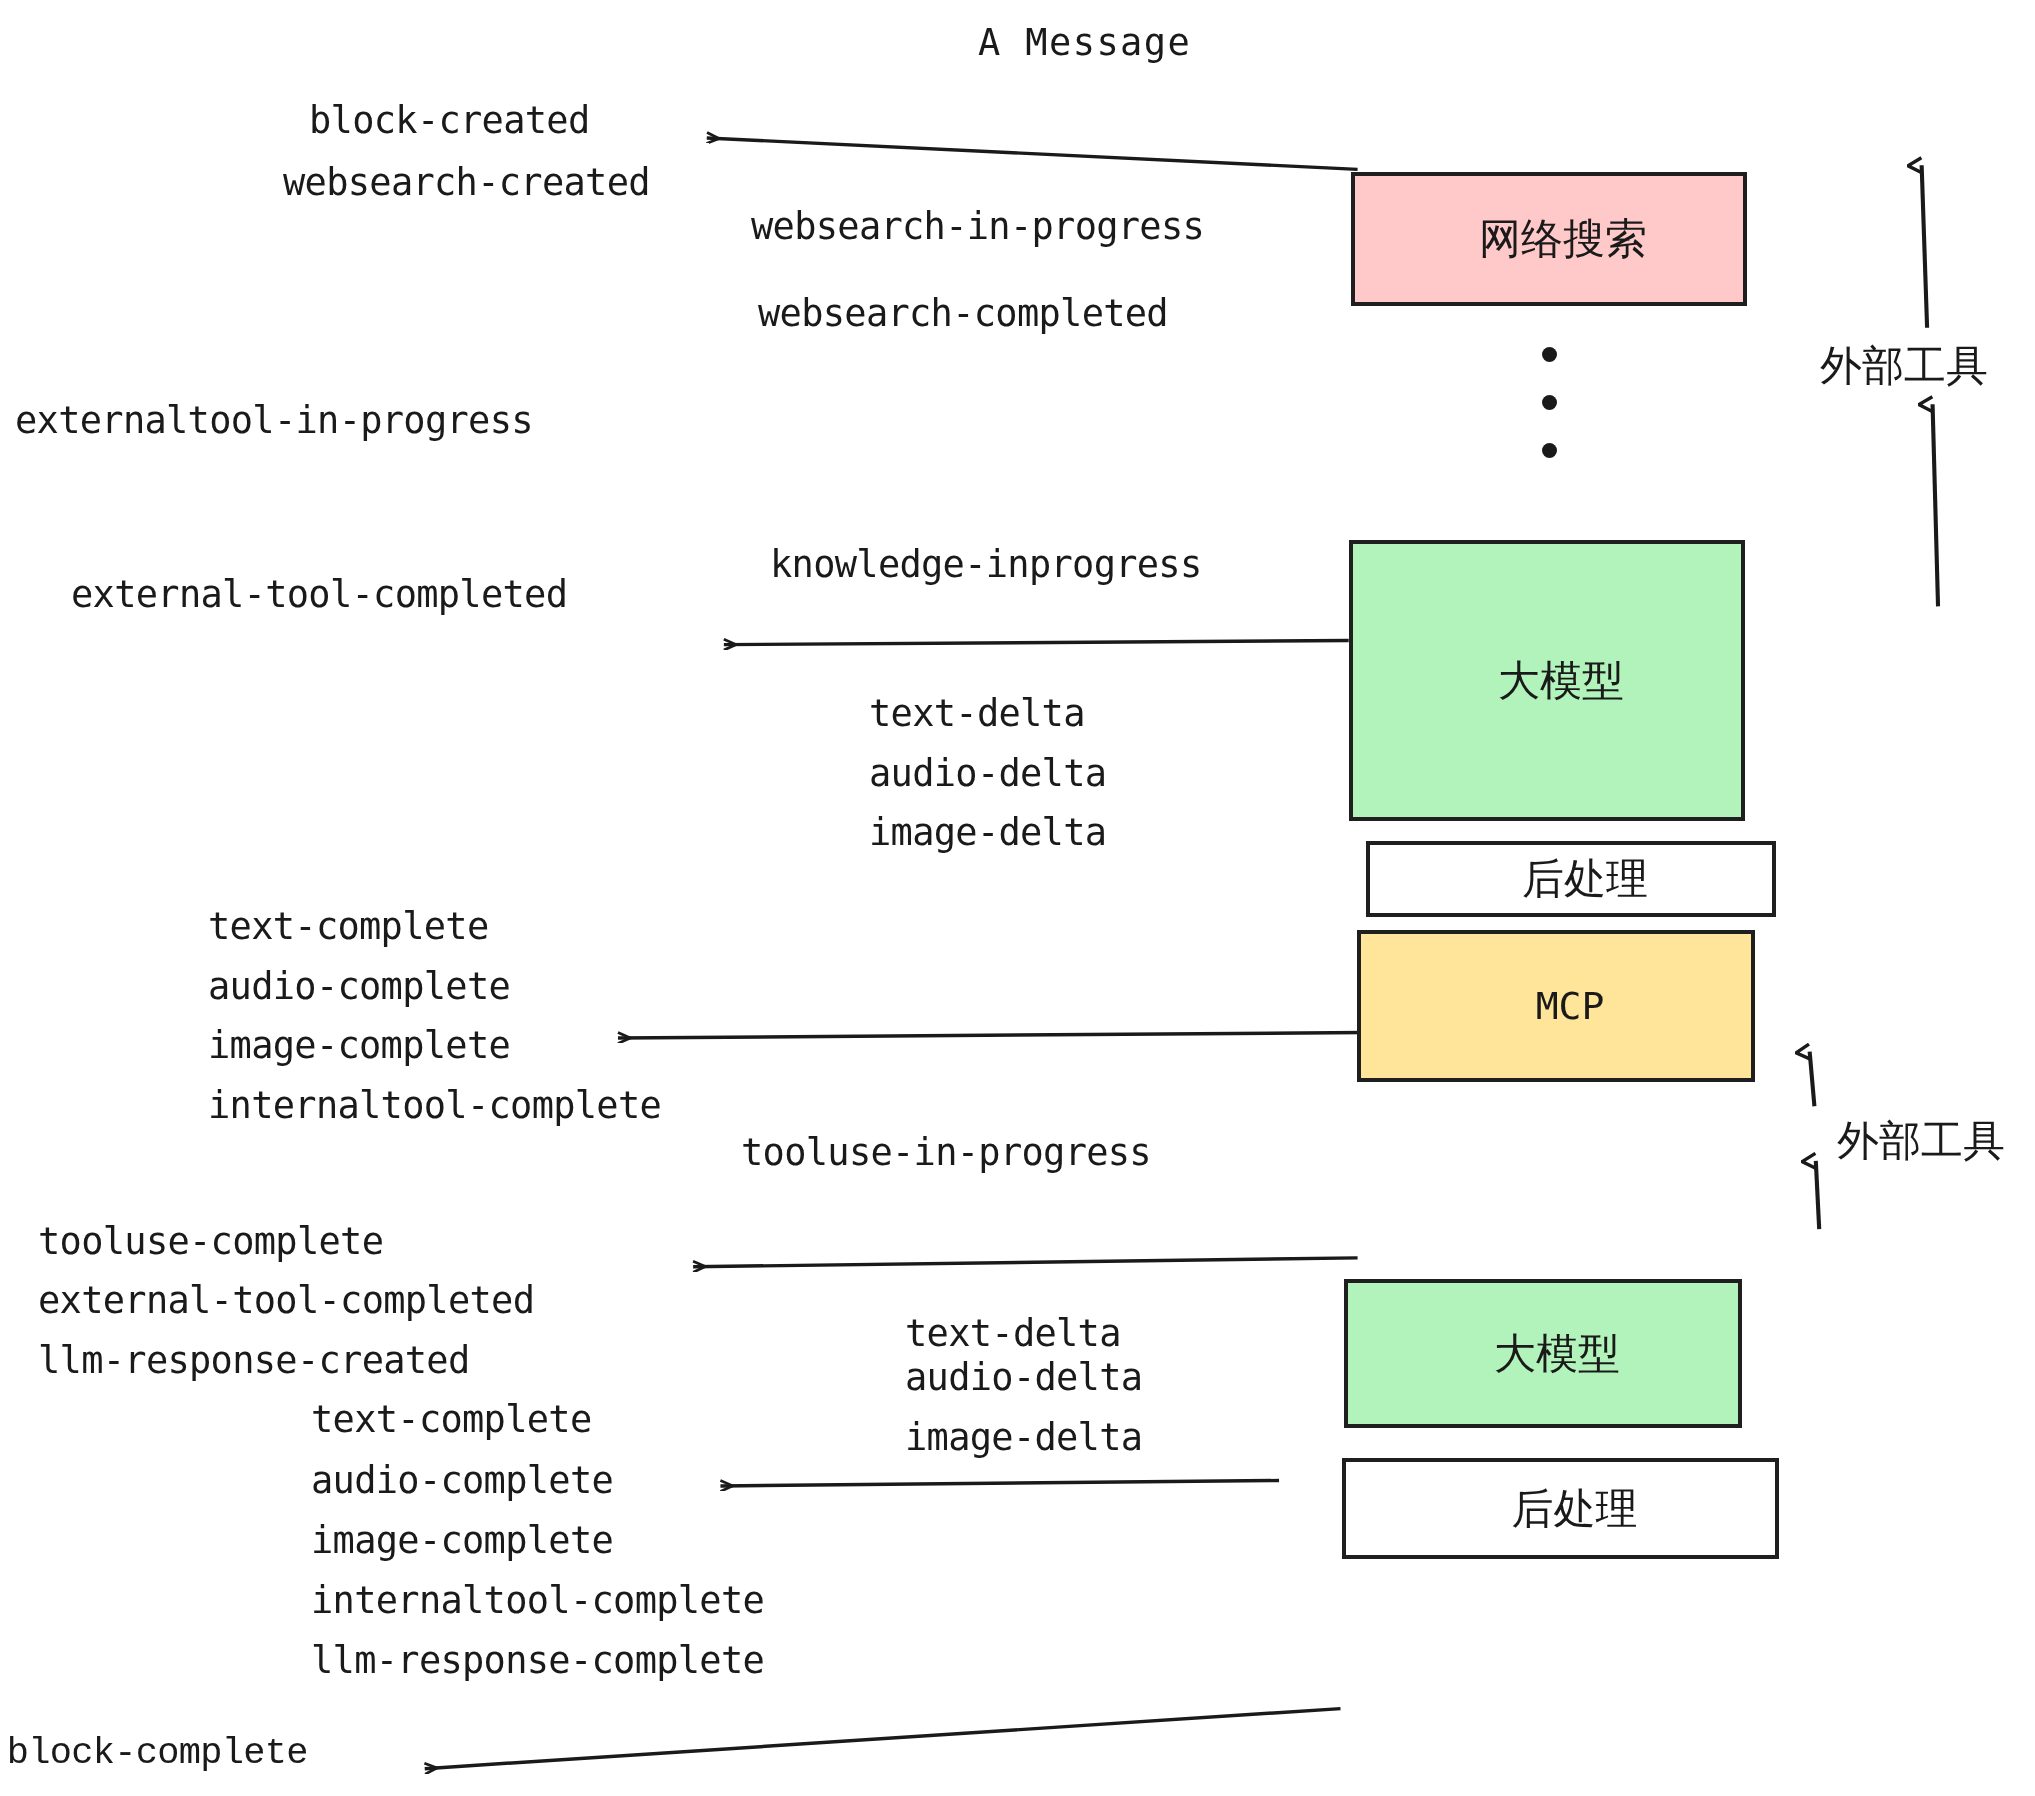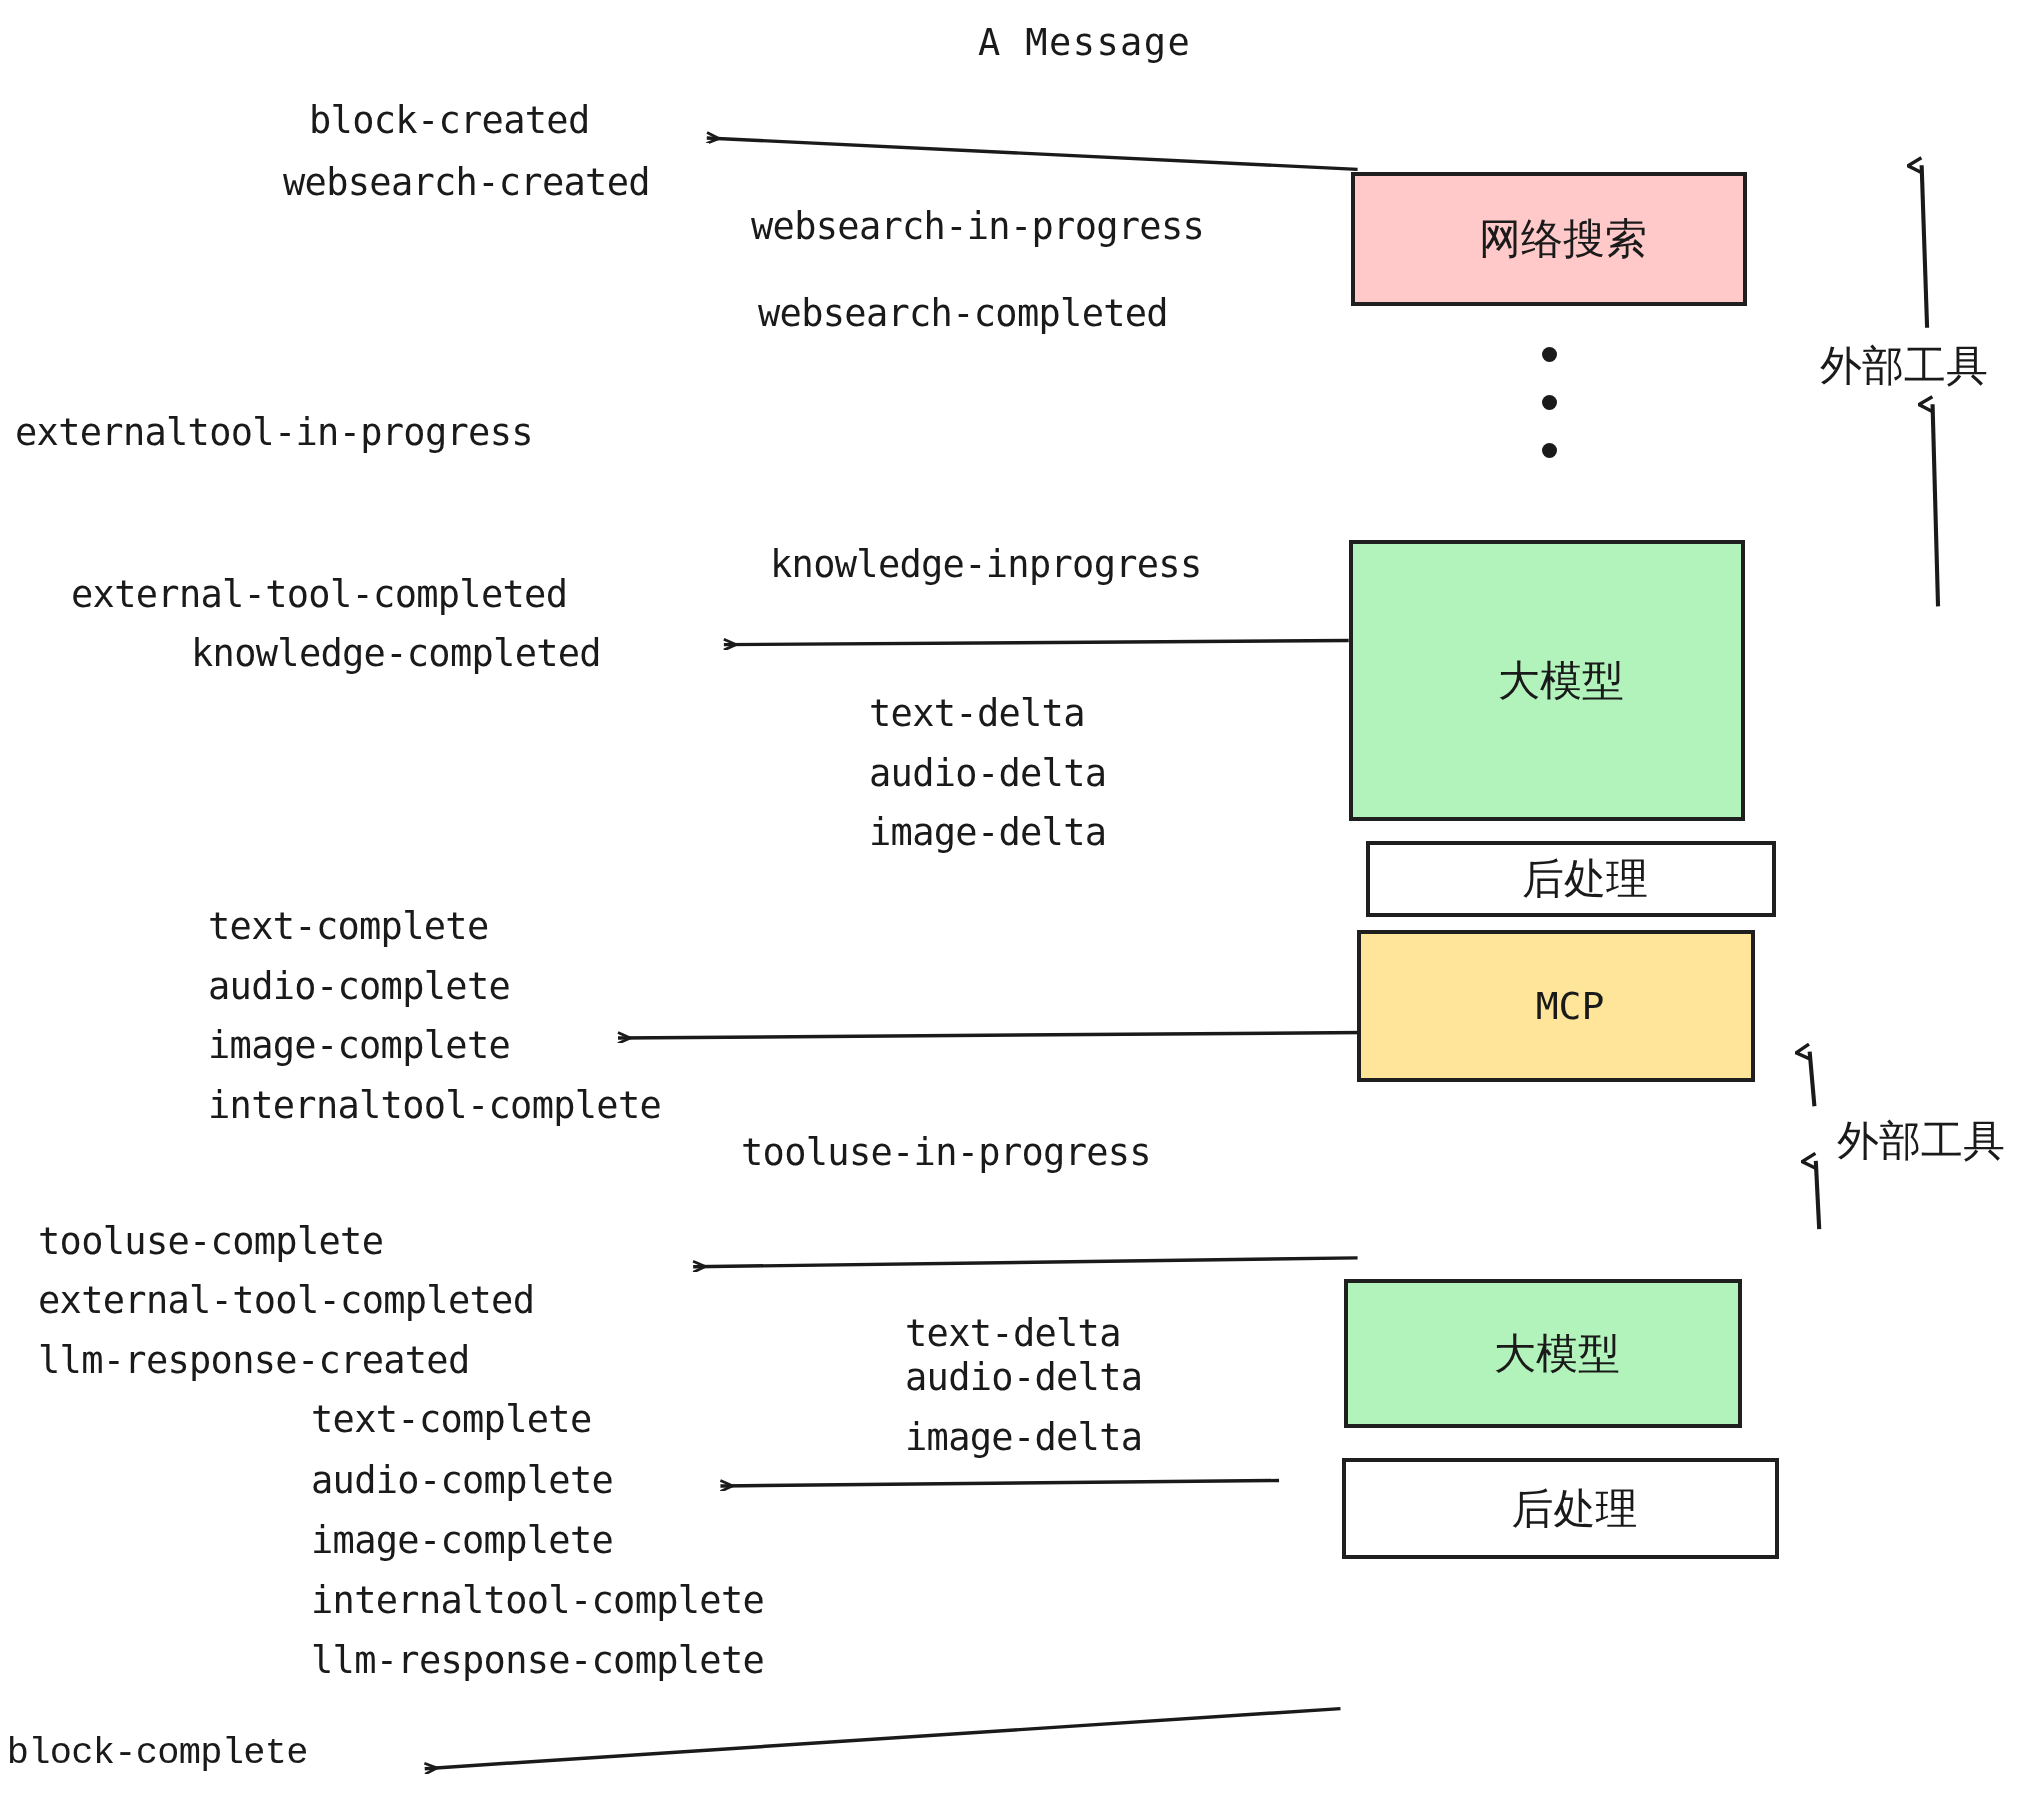--- a/index.html
+++ b/index.html
@@ -102,24 +102,23 @@
     <path d="M2830,592 L2838,888" fill="none" stroke="#1a1a1a" stroke-width="6" marker-end="url(#ahup)" transform="rotate(180 2834 740)"></path>
 
     <path d="M2657,1620 L2650,1540" fill="none" stroke="#1a1a1a" stroke-width="6" marker-end="url(#ahup)"></path>
     <path d="M2660,1700 L2665,1800" fill="none" stroke="#1a1a1a" stroke-width="6" marker-end="url(#ahup)" transform="rotate(180 2662 1750)"></path>
   </svg>
 
   <div class="lbl" style="left:309px;  top:102px;">block-created</div>
   <div class="lbl" style="left:283px;  top:164px;">websearch-created</div>
   <div class="lbl" style="left:751px; top:208px;">websearch-in-progress</div>
   <div class="lbl" style="left:758px; top:295px;">websearch-completed</div>
-  <div class="lbl" style="left:15px;   top:402px;margin-top:12px;">externaltool-in-progress</div>
+  <div class="lbl" style="left:15px;   top:402px;">externaltool-in-progress</div>
   <div class="lbl" style="left:770px; top:546px;">knowledge-inprogress</div>
   <div class="lbl" style="left:71px;  top:576px;">external-tool-completed</div>
-  <div class="lbl" style="left:191px;  top:635px;">knowledge-completed</div>
   <div class="lbl" style="left:869px; top:695px;">text-delta</div>
   <div class="lbl" style="left:869px; top:755px;">audio-delta</div>
   <div class="lbl" style="left:869px; top:814px;">image-delta</div>
   <div class="lbl" style="left:208px;  top:908px;">text-complete</div>
   <div class="lbl" style="left:208px;  top:968px;">audio-complete</div>
   <div class="lbl" style="left:208px;  top:1027px;">image-complete</div>
   <div class="lbl" style="left:208px;  top:1087px;">internaltool-complete</div>
   <div class="lbl" style="left:741px; top:1134px;">tooluse-in-progress</div>
   <div class="lbl" style="left:38px;   top:1223px;">tooluse-complete</div>
   <div class="lbl" style="left:38px;   top:1282px;">external-tool-completed</div>

